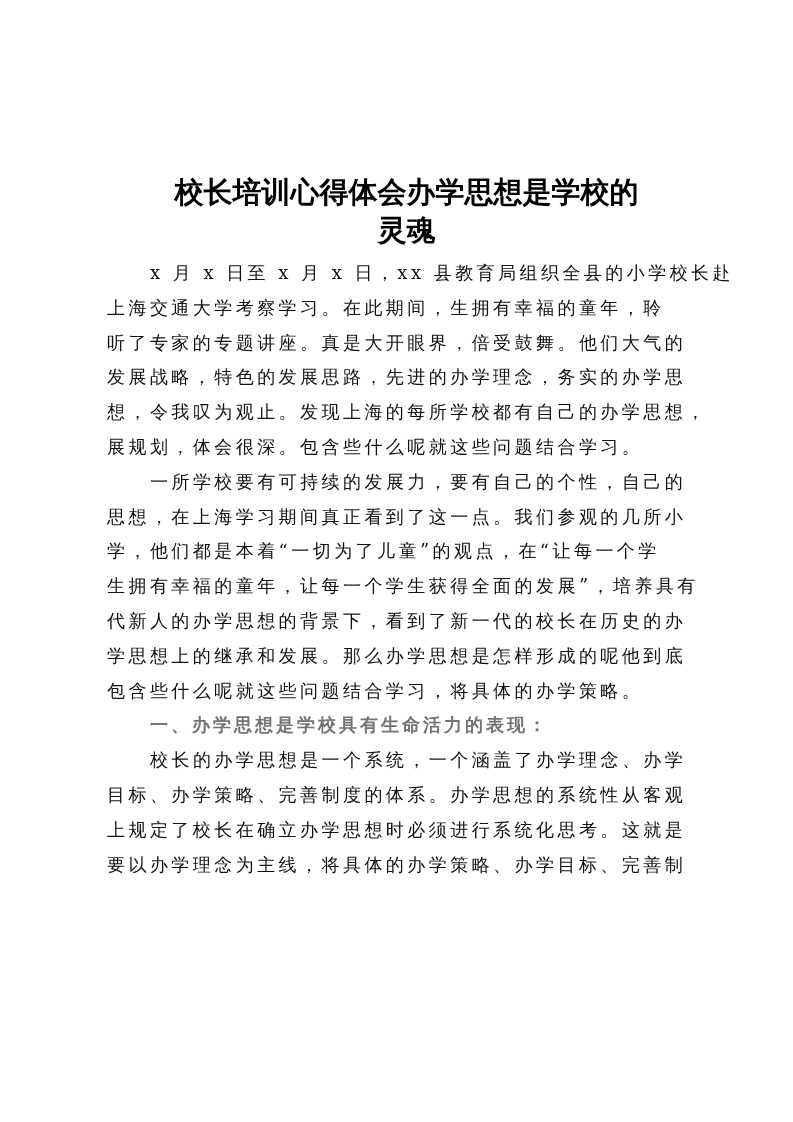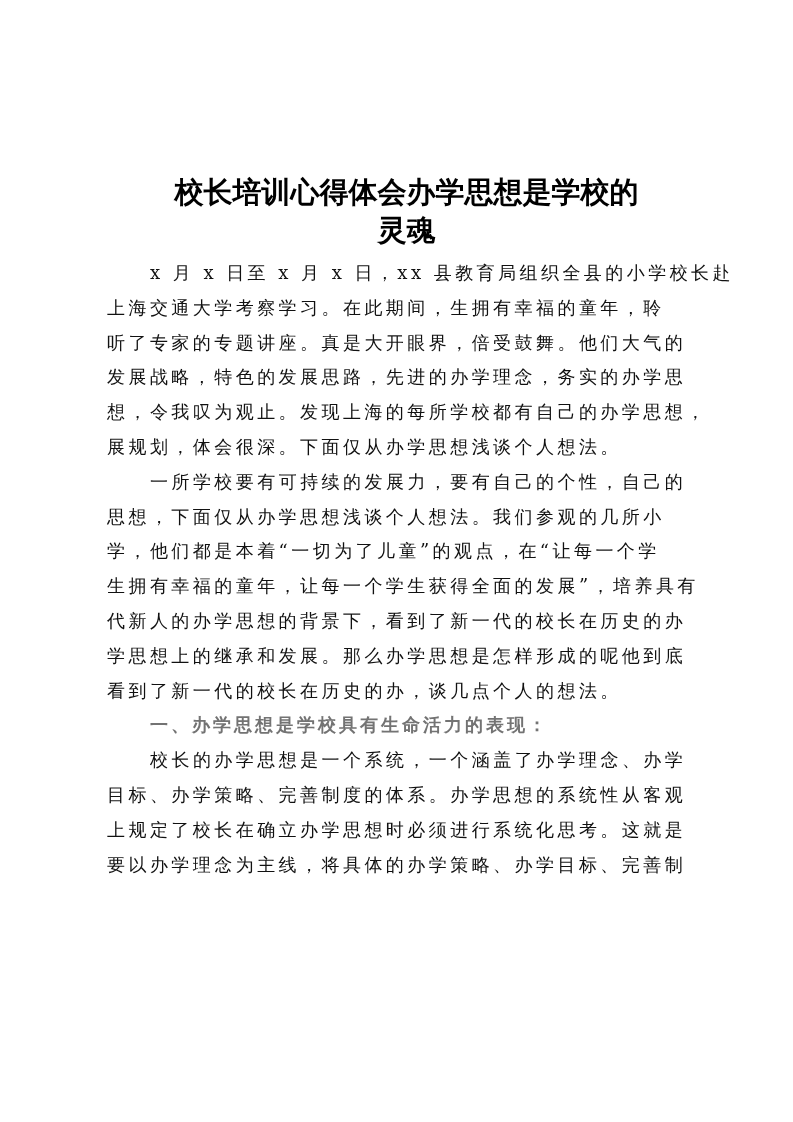--- a/index.html
+++ b/index.html
@@ -78,31 +78,31 @@
   </div>
 
   <div class="body">
 
     <div>
       <span class="line indent">x 月 x 日至 x 月 x 日，xx 县教育局组织全县的小学校长赴</span>
       <span class="line">上海交通大学考察学习。在此期间，生拥有幸福的童年，聆</span>
       <span class="line">听了专家的专题讲座。真是大开眼界，倍受鼓舞。他们大气的</span>
       <span class="line">发展战略，特色的发展思路，先进的办学理念，务实的办学思</span>
       <span class="line">想，令我叹为观止。发现上海的每所学校都有自己的办学思想，</span>
-      <span class="line">展规划，体会很深。下面仅从办学思想浅谈个人想法。</span>
+      <span class="line">展规划，体会很深。包含些什么呢就这些问题结合学习。</span>
     </div>
 
     <div>
       <span class="line indent">一所学校要有可持续的发展力，要有自己的个性，自己的</span>
-      <span class="line">思想，下面仅从办学思想浅谈个人想法。我们参观的几所小</span>
+      <span class="line">思想，在上海学习期间真正看到了这一点。我们参观的几所小</span>
       <span class="line">学，他们都是本着“一切为了儿童”的观点，在“让每一个学</span>
       <span class="line">生拥有幸福的童年，让每一个学生获得全面的发展”，培养具有</span>
       <span class="line">代新人的办学思想的背景下，看到了新一代的校长在历史的办</span>
       <span class="line">学思想上的继承和发展。那么办学思想是怎样形成的呢他到底</span>
-      <span class="line">看到了新一代的校长在历史的办，谈几点个人的想法。</span>
+      <span class="line">包含些什么呢就这些问题结合学习，将具体的办学策略。</span>
     </div>
 
     <div>
       <span class="line indent heading">一、办学思想是学校具有生命活力的表现：</span>
     </div>
 
     <div>
       <span class="line indent">校长的办学思想是一个系统，一个涵盖了办学理念、办学</span>
       <span class="line">目标、办学策略、完善制度的体系。办学思想的系统性从客观</span>
       <span class="line">上规定了校长在确立办学思想时必须进行系统化思考。这就是</span>

